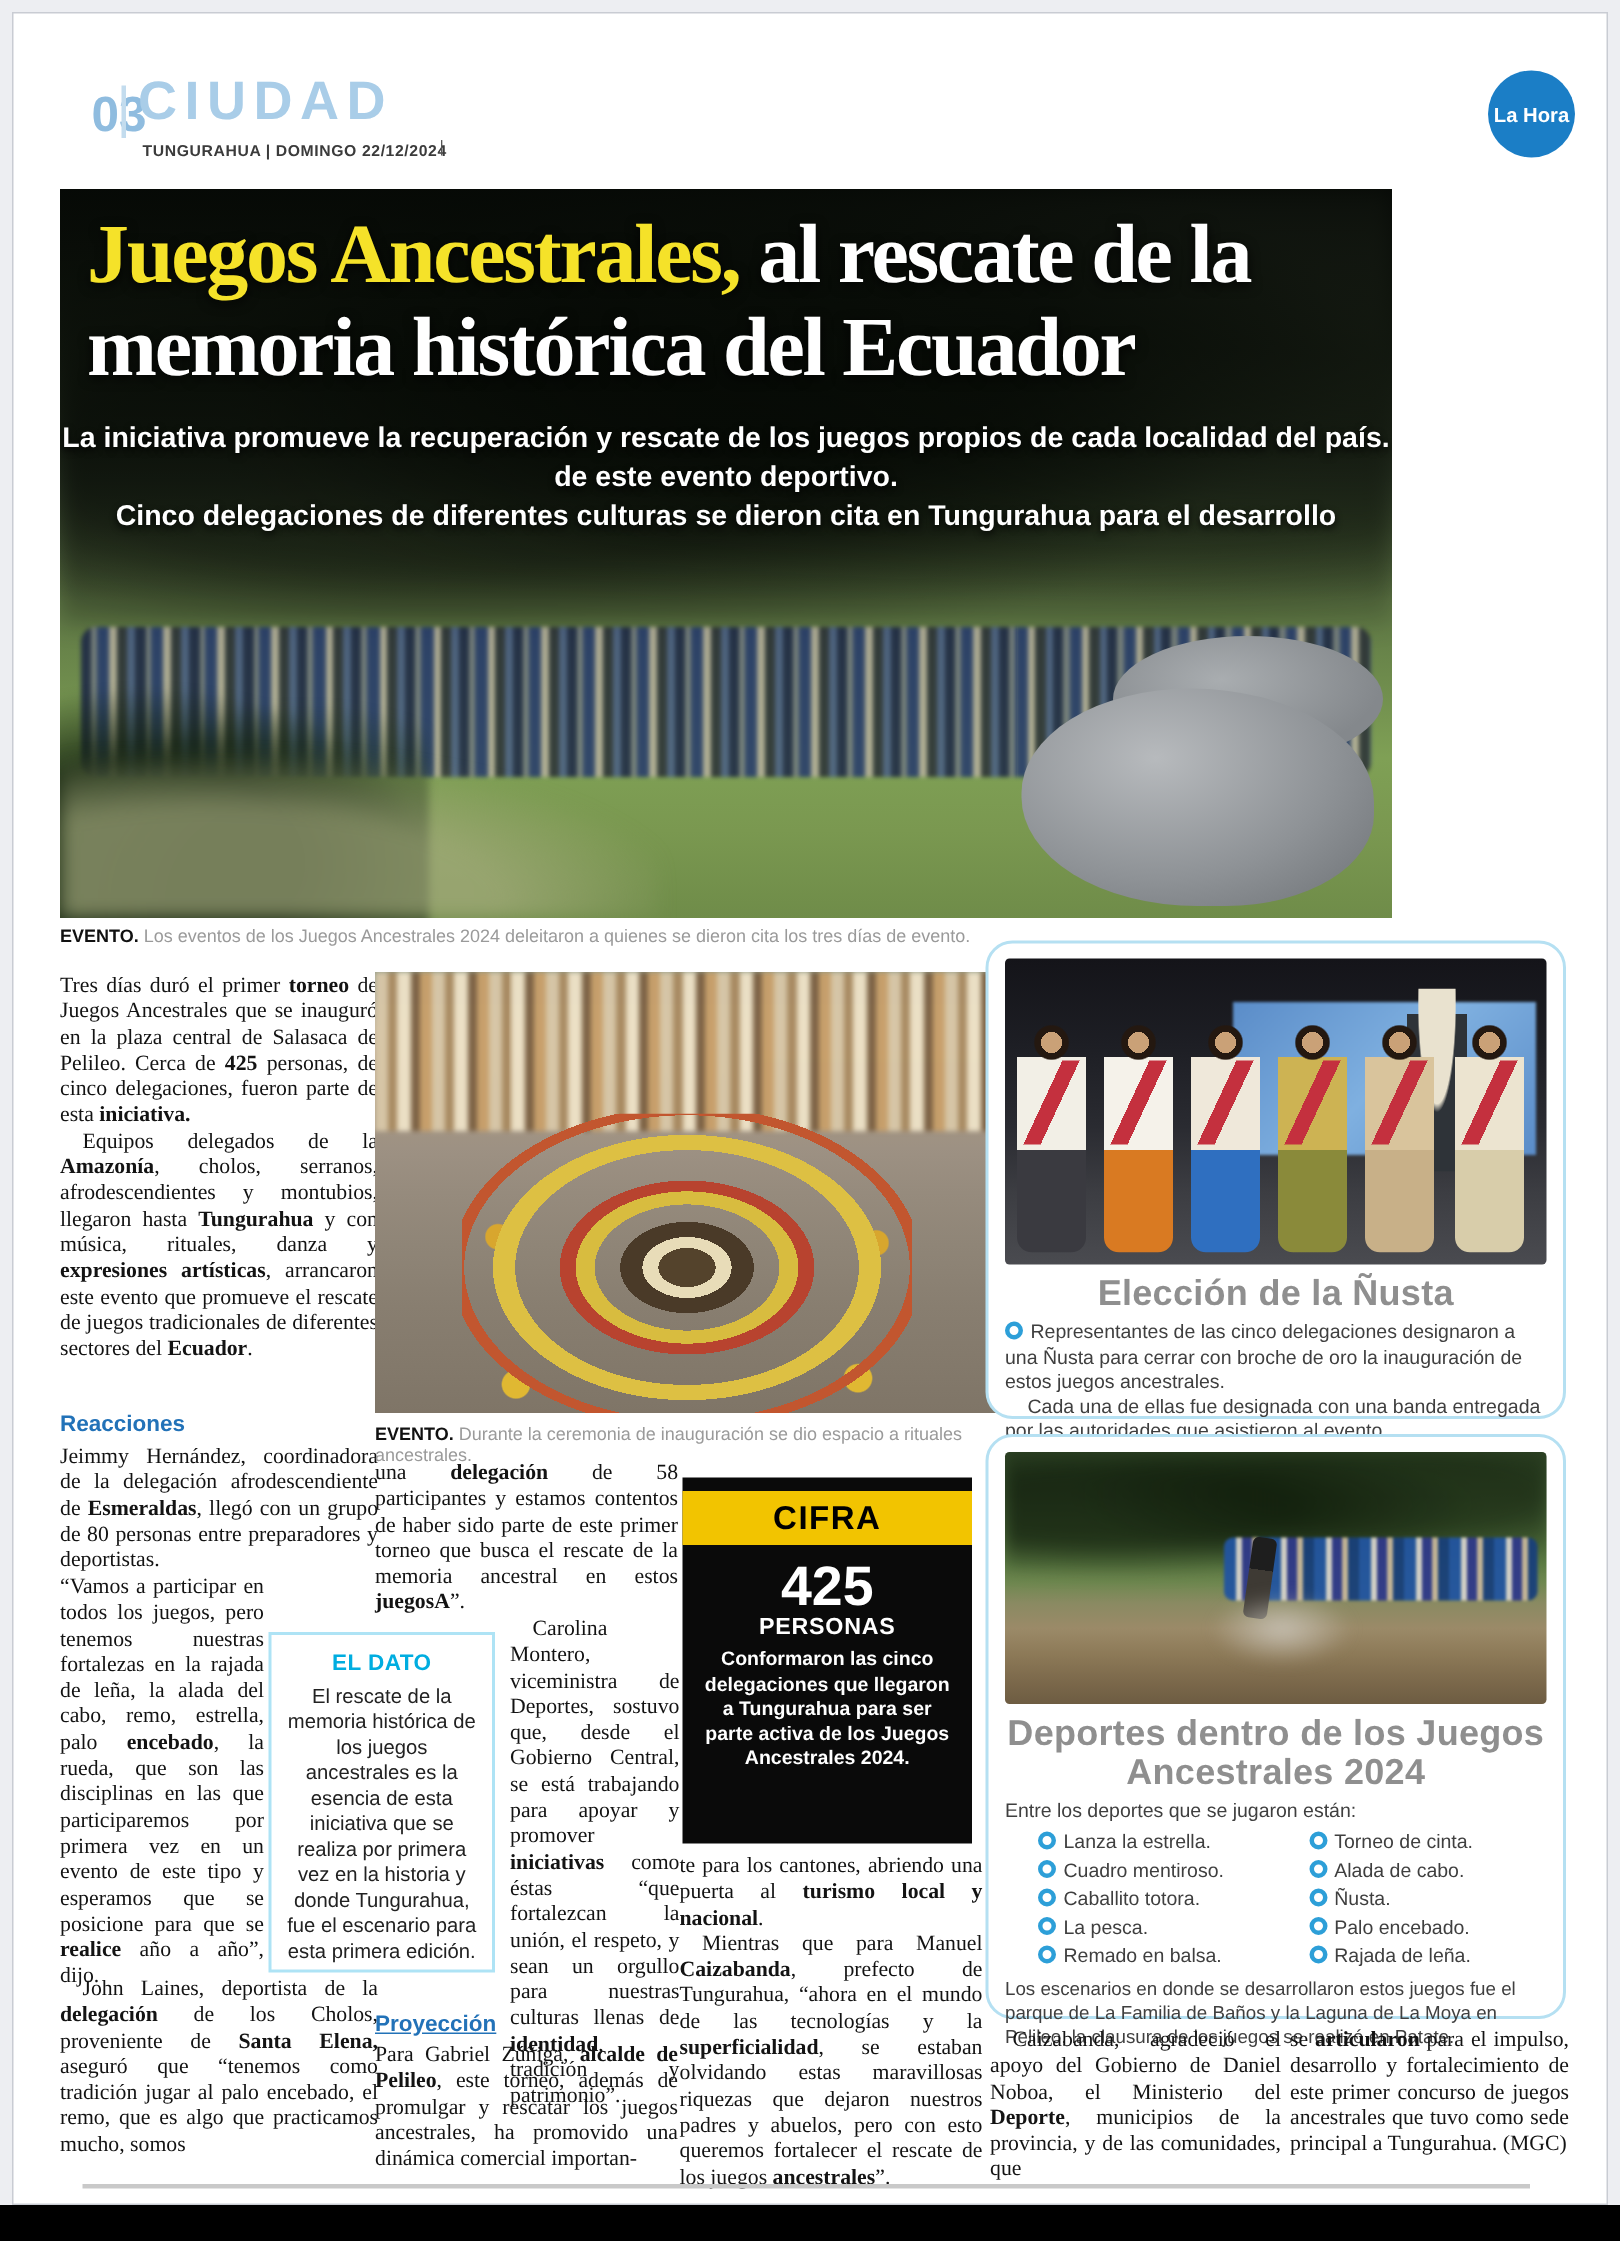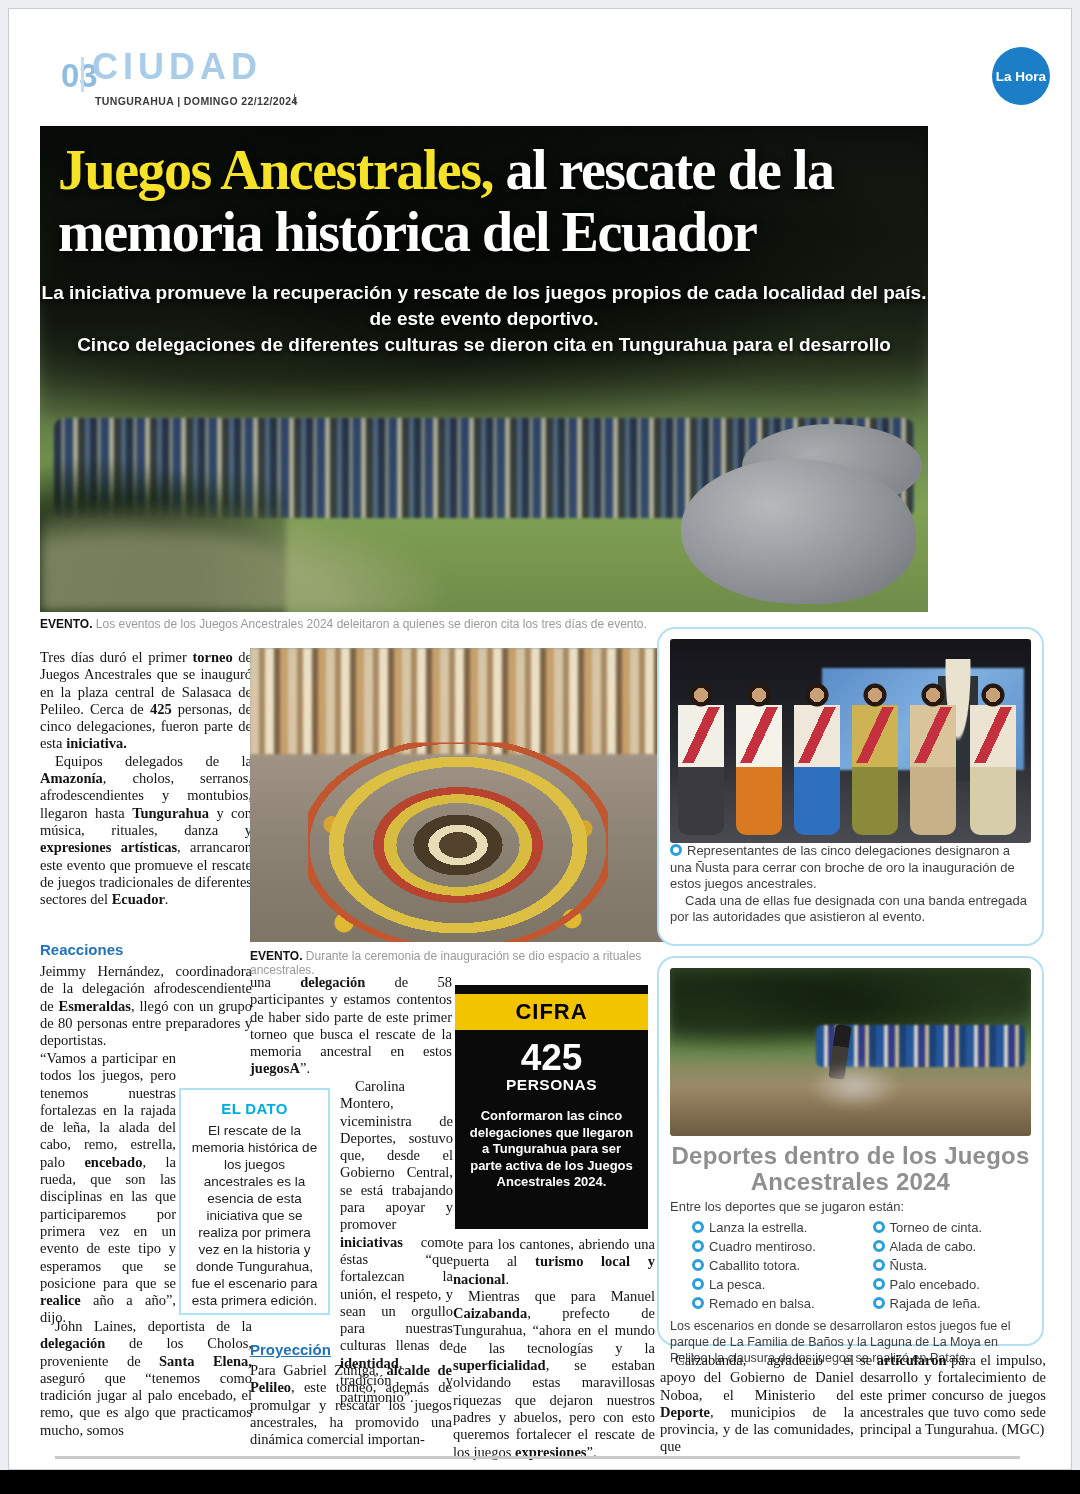--- a/index.html
+++ b/index.html
@@ -89,21 +89,21 @@
     border:2px solid #aee3f5;box-sizing:border-box;padding:10px 7px;text-align:center;}
   .eldato h4{margin:0 0 5px 0;font-size:15px;color:#00ade0;letter-spacing:.3px;}
   .eldato .txt{font-size:13.5px;line-height:17px;color:#222;}
 
   
   .cifra{position:absolute;left:455px;top:985px;width:193px;height:244px;background:#0a0a0a;
     box-sizing:border-box;padding-top:9px;text-align:center;color:#fff;}
   .cifra .band{background:#f2c400;color:#000;font-weight:bold;font-size:22px;letter-spacing:1px;
     padding:5px 0;margin:0 0 10px 0;}
   .cifra .num{font-weight:bold;font-size:37px;line-height:36px;}
-  .cifra .unit{font-weight:bold;font-size:15.5px;letter-spacing:.5px;margin-bottom:14px;}
+  .cifra .unit{font-weight:bold;font-size:15.5px;letter-spacing:.5px;margin-bottom:4px;}
   .cifra .txt{font-weight:bold;font-size:13px;line-height:16.5px;padding:0 10px;}
 
   
   .ph{position:absolute;overflow:hidden;}
   .ph-ceremony{left:250px;top:648px;width:415px;height:294px;
     background:linear-gradient(180deg,#8f9a88 0%,#a3a49a 7%,#c0b29b 13%,#b3a28b 22%,#a59682 31%,#9d9183 40%,#968b7d 50%,#8f8577 62%,#887e70 76%,#7f7567 100%);}
   .ph-ceremony .crowd2{position:absolute;left:0;right:0;top:0;height:36%;filter:blur(1.6px);opacity:.95;
     background:repeating-linear-gradient(90deg,#d9c8a8 0 9px,#a8895f 9px 15px,#efe3c8 15px 24px,#7a5f41 24px 30px,#c9a06a 30px 38px);}
   .ph-ceremony .ring{position:absolute;left:50%;top:67%;width:300px;height:205px;transform:translate(-50%,-50%);
     background:
@@ -234,34 +234,35 @@
 
 <div class="cifra">
   <div class="band">CIFRA</div>
   <div class="num">425</div>
   <div class="unit">PERSONAS</div>
   <div class="txt">Conformaron las cinco delegaciones que llegaron a Tungurahua para ser parte activa de los Juegos Ancestrales 2024.</div>
 </div>
 
 <div class="t c3a">
   <p>te para los cantones, abriendo una puerta al <b>turismo local y nacional</b>.</p>
-  <p class="ind">Mientras que para Manuel <b>Caizabanda</b>, prefecto de Tungurahua, “ahora en el mundo de las tecnologías y la <b>superficialidad</b>, se estaban olvidando estas maravillosas riquezas que dejaron nuestros padres y abuelos, pero con esto queremos fortalecer el rescate de los juegos <b>expresiones</b>”.</p>
+  <p class="ind">Mientras que para Manuel <b>Caizabanda</b>, prefecto de Tungurahua, “ahora en el mundo de las tecnologías y la <b>superficialidad</b>, se estaban olvidando estas maravillosas riquezas que dejaron nuestros padres y abuelos, pero con esto queremos fortalecer el rescate de los juegos <b>ancestrales</b>”.</p>
 </div>
 
 <div class="sbox sbox1">
   <div class="sphoto ph-nusta">
     <div class="screen"></div>
     <div class="fig-man" style="left:268px;bottom:62px;"></div>
     <div class="fig" style="--shirt:#f2efe6;--skirt:#3a3a40;left:8px;"></div>
     <div class="fig" style="--shirt:#f5f2ea;--skirt:#d97a22;left:66px;"></div>
     <div class="fig" style="--shirt:#efe8da;--skirt:#2f6fc0;left:124px;"></div>
     <div class="fig" style="--shirt:#cdb353;--skirt:#8a8a3a;left:182px;"></div>
     <div class="fig" style="--shirt:#d9c49c;--skirt:#c8b088;left:240px;"></div>
     <div class="fig" style="--shirt:#ece4d0;--skirt:#d8cdaa;left:300px;"></div>
   </div>
+  <h3>Elección de la Ñusta</h3>
   <div class="stext">
     <p><span class="ring-b"></span><span>Representantes de las cinco delegaciones designaron a una Ñusta para cerrar con broche de oro la inauguración de estos juegos ancestrales.</span></p>
     <p class="ind">Cada una de ellas fue designada con una banda entregada por las autoridades que asistieron al evento.</p>
   </div>
 </div>
 
 <div class="sbox sbox2">
   <div class="sphoto ph-sports">
     <div class="foliage"></div>
     <div class="crowd3"></div>

